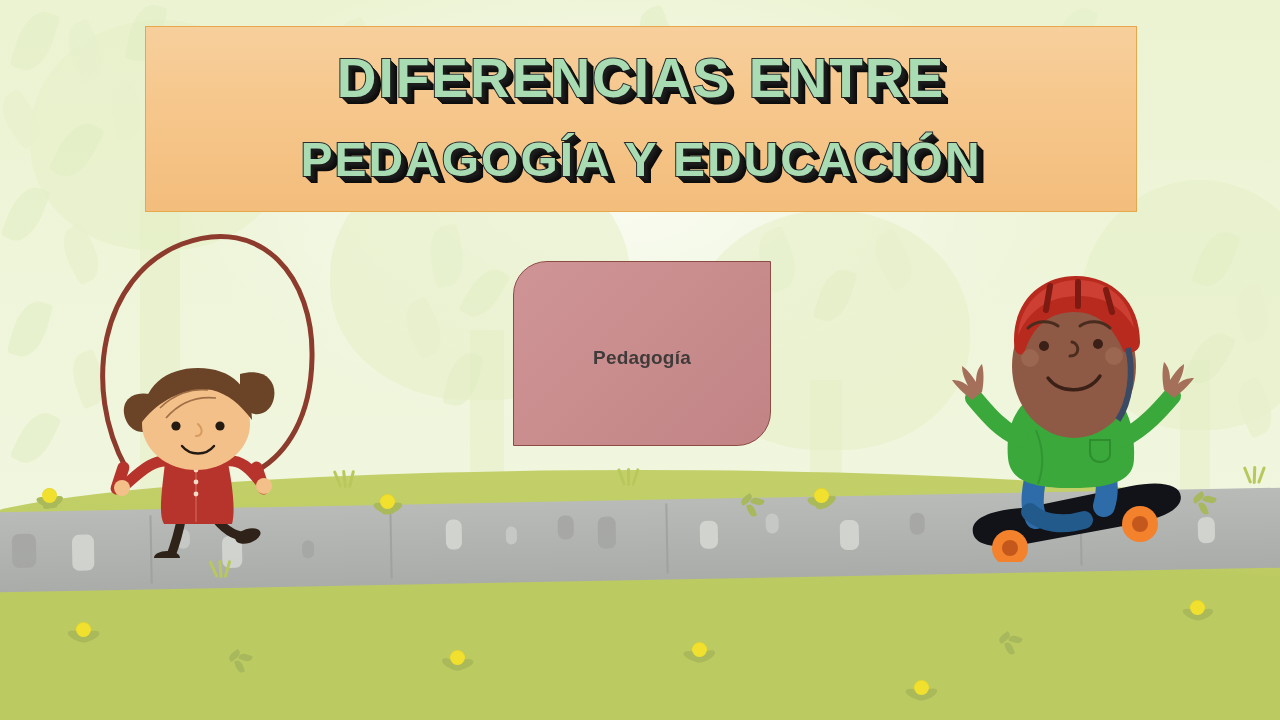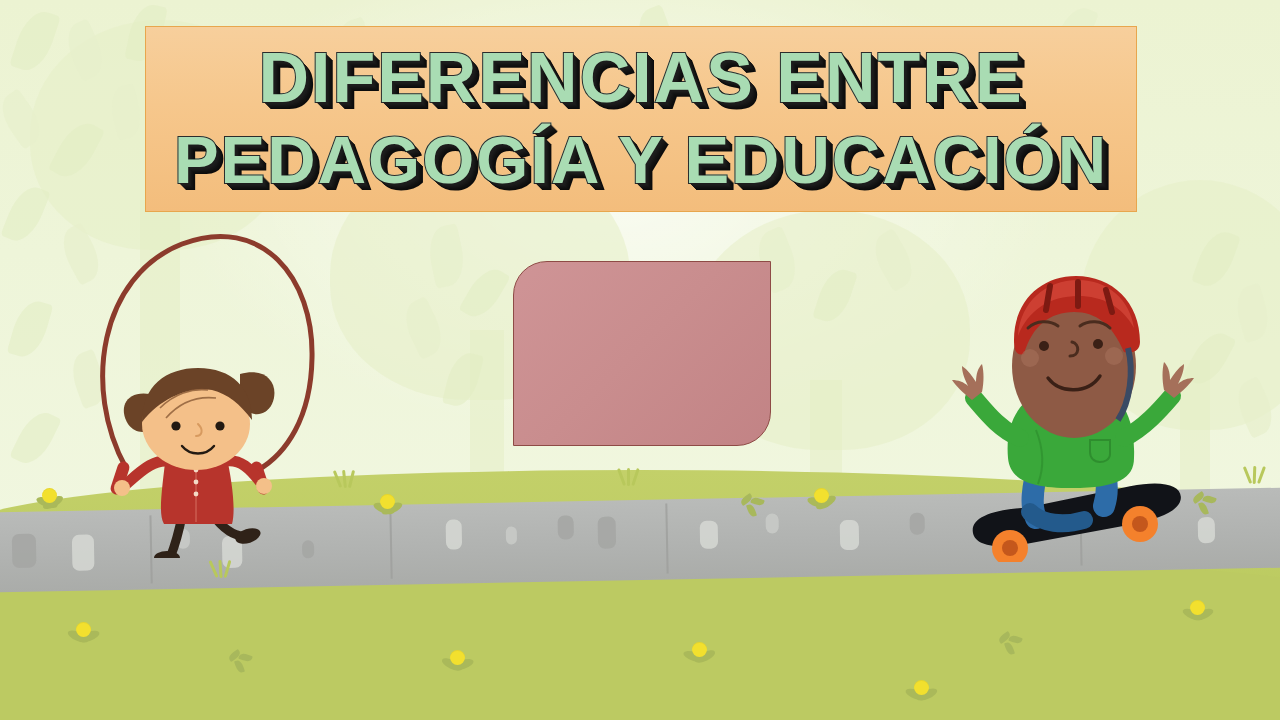--- a/index.html
+++ b/index.html
@@ -88,36 +88,36 @@
     position:absolute;left:145px;top:26px;width:992px;height:186px;
     background:linear-gradient(180deg,#f7cf9c 0%,#f6c78c 42%,#f3bd7c 100%);
     border:1px solid #e8a64d;
     box-sizing:border-box;
     display:flex;flex-direction:column;align-items:center;justify-content:center;
     z-index:6;
   }
   .wa-line{
     font-family:"Liberation Sans", sans-serif;
     font-weight:700;
-    font-size:70px;
+    font-size:55px;
     line-height:82px;
     letter-spacing:2px;
     white-space:nowrap;
     color:#a9dcb3;
     -webkit-text-stroke:2px #2b2b2b;
     text-shadow:
       1px 1px 0 #1d1d1d, 2px 2px 0 #1d1d1d, 3px 3px 0 #1a1a1a,
       4px 4px 0 #161616, 5px 5px 0 #121212, 6px 6px 0 #0f0f0f,
       7px 7px 0 #0c0c0c;
     background:linear-gradient(180deg,#d7f0d9 0%,#9fd5a9 52%,#c9ead0 100%);
     -webkit-background-clip:text;
     background-clip:text;
     paint-order:stroke fill;
   }
-  .wa-line.l2{font-size:67px;text-align:center;}
+  .wa-line.l2{font-size:48px;text-align:center;}
 
   
   #contentBox{
     position:absolute;left:513px;top:261px;width:258px;height:185px;
     background:linear-gradient(135deg,#cf9496 0%,#c98d8e 48%,#c28385 100%);
     border:1px solid #8e4b46;
     border-radius:34px 0 34px 0;
     box-sizing:border-box;
     display:flex;align-items:center;justify-content:center;
     z-index:5;
@@ -372,16 +372,17 @@
     </svg>
   </div>
 
   <div id="banner">
     <div class="wa-line l1">DIFERENCIAS ENTRE</div>
     <div class="wa-line l2">PEDAGOGÍA Y EDUCACIÓN</div>
   </div>
 
   <div id="contentBox">
     <div class="bt">
+      <div>Pedagogía</div>
     </div>
   </div>
 
 </div>
 
 </body></html>

